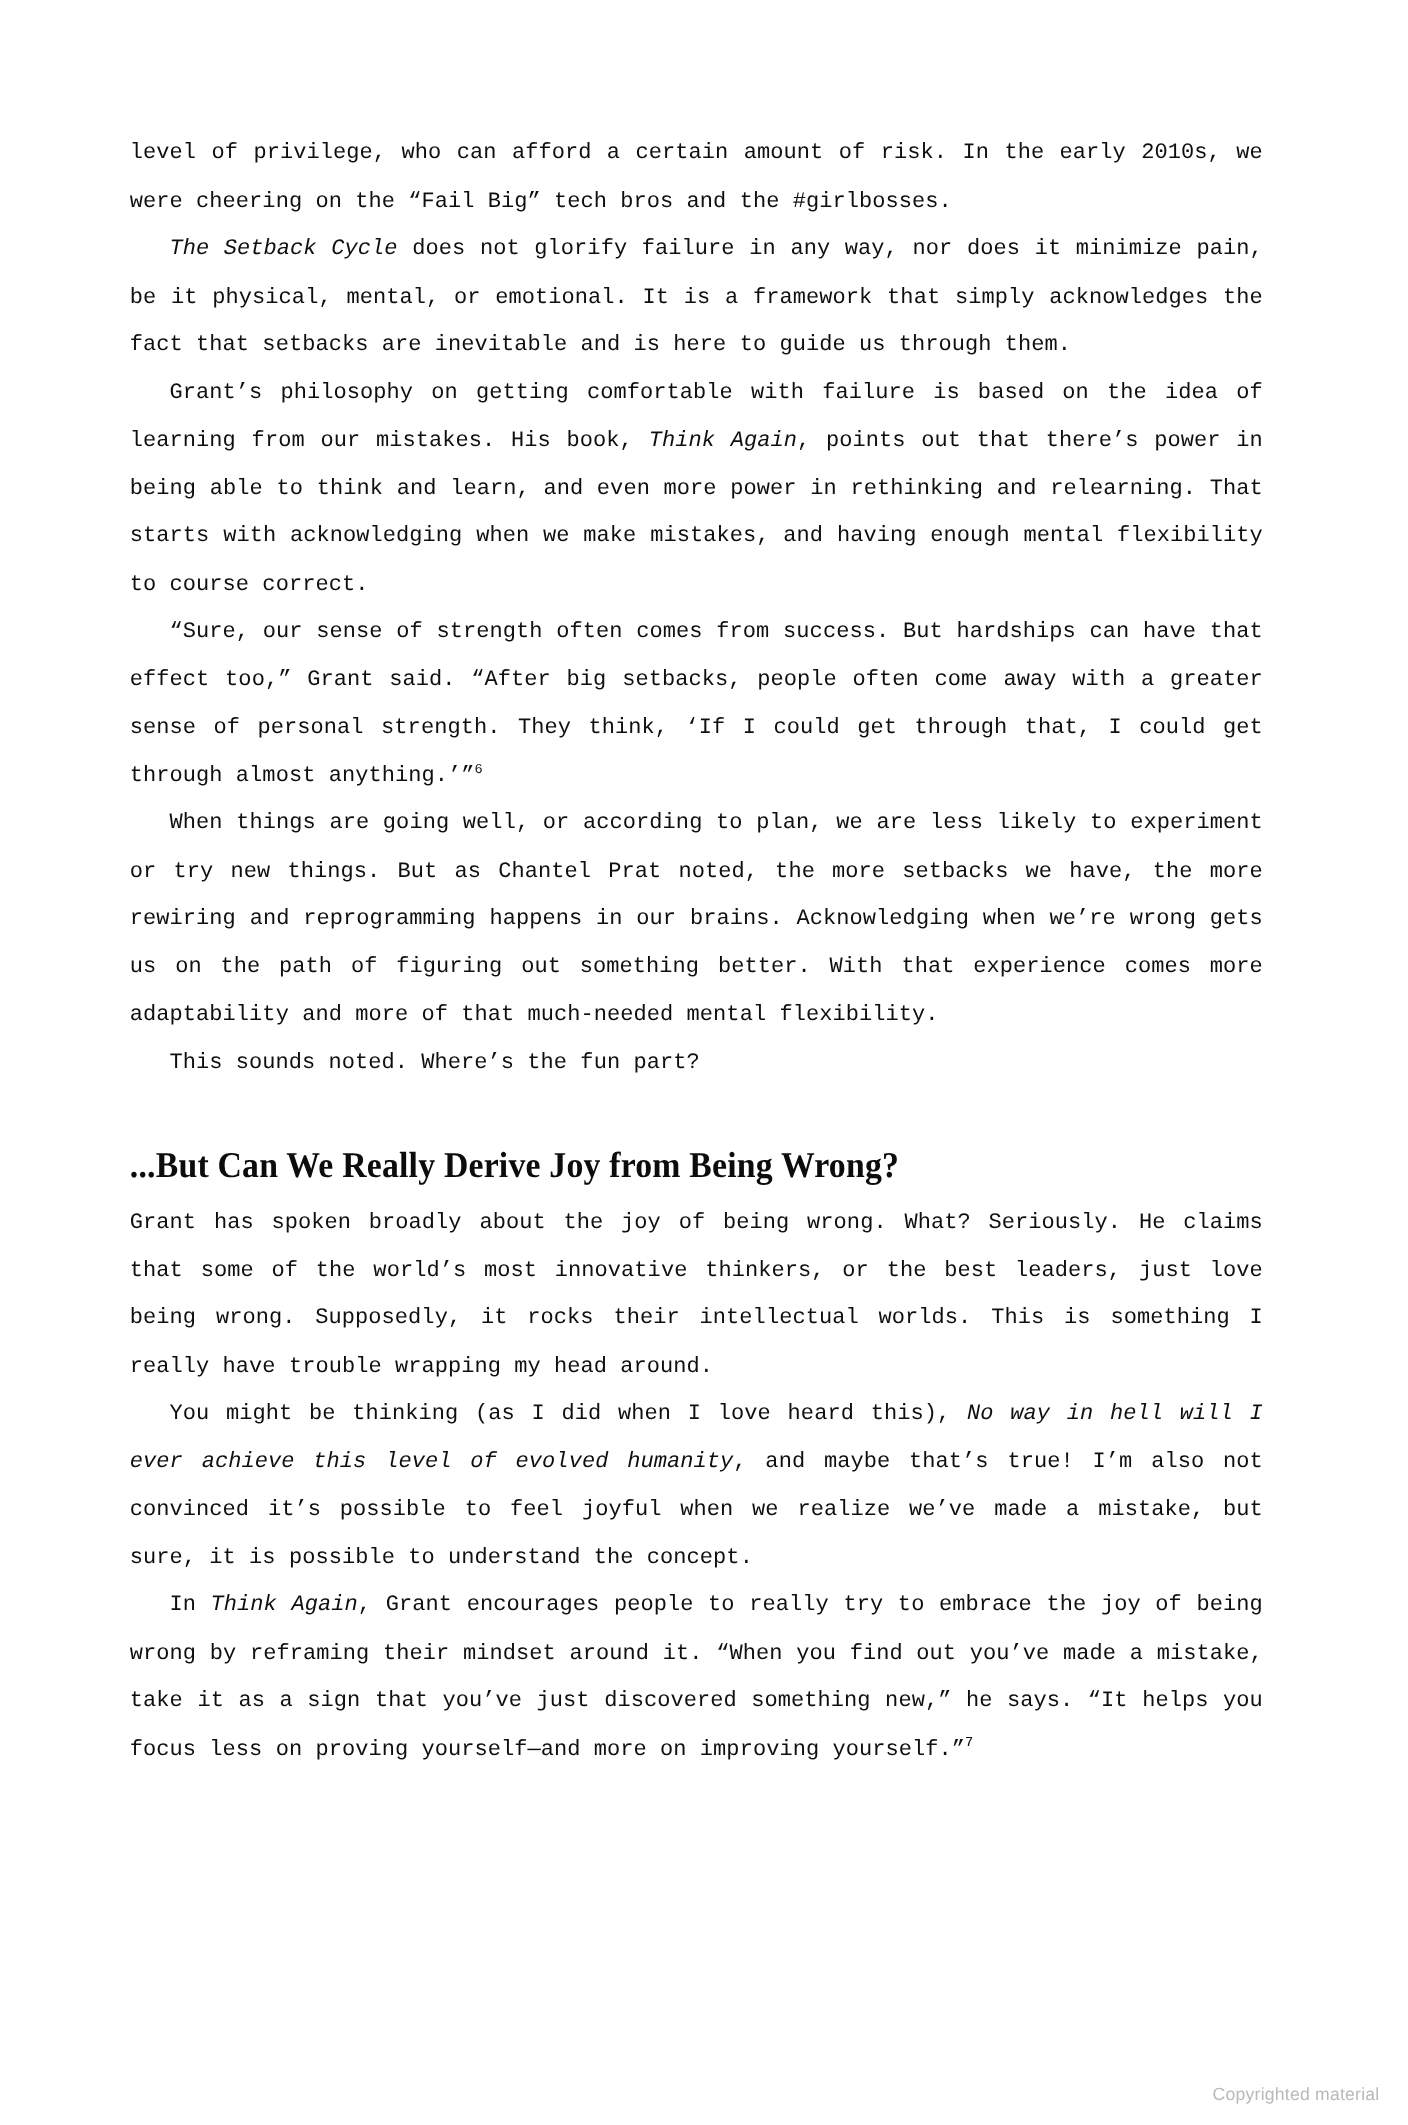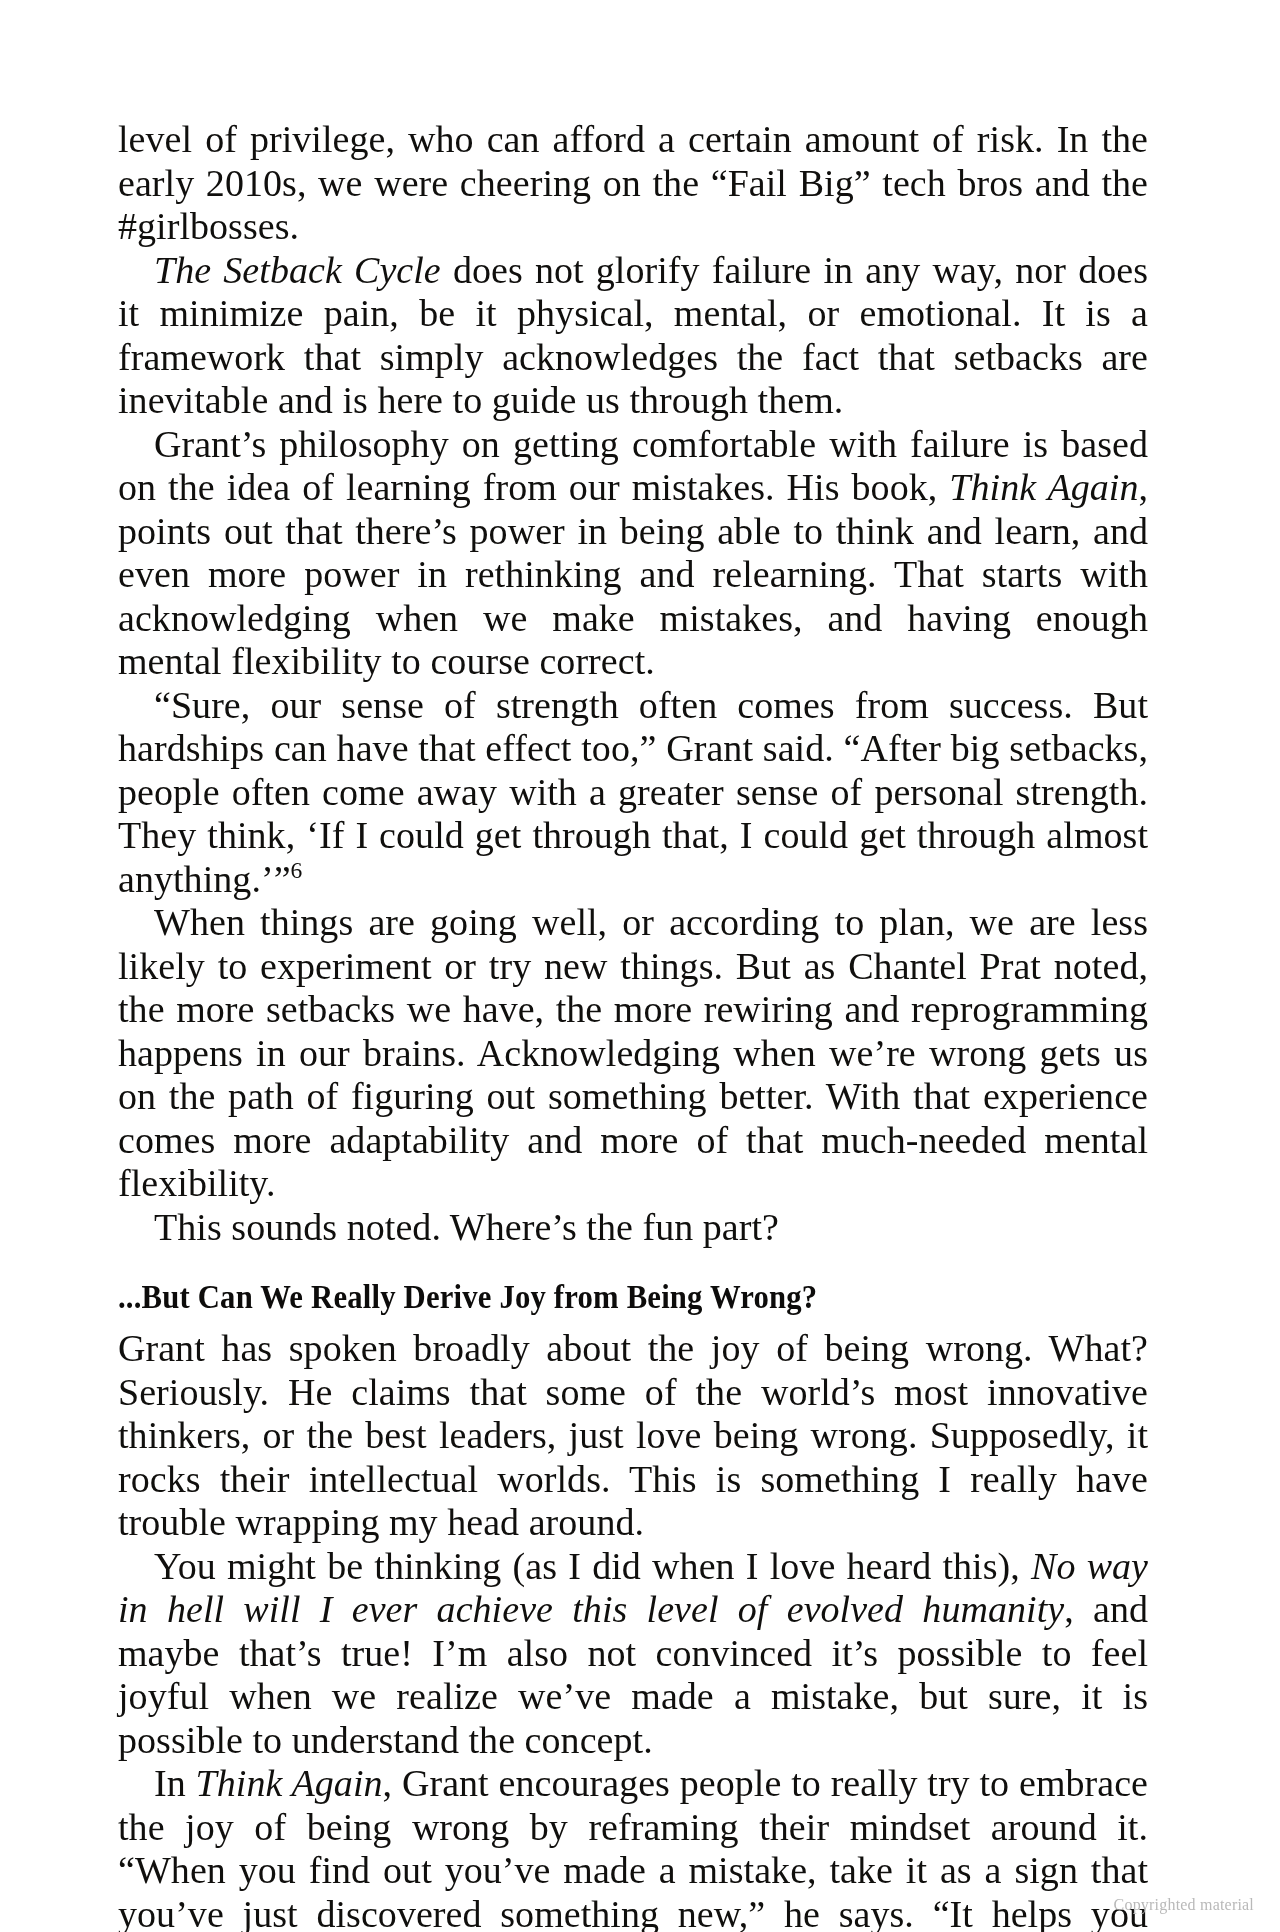--- a/index.html
+++ b/index.html
@@ -15,22 +15,22 @@
     box-sizing: border-box;
     overflow: hidden;
   }
   .content {
     position: absolute;
     left: 118px;
     top: 118px;
     width: 1030px;
   }
   p.body {
-    font-family: Liberation Serif, serif;
-    font-size: 38px;
+    font-family: Liberation Mono, monospace;
+    font-size: 20px;
     line-height: 43.5px;
     color: #100f0d;
     text-align: justify;
     text-justify: inter-word;
     margin: 0;
     padding: 0;
     letter-spacing: 0.05px;
     hyphens: none;
   }
   p.body.indent {
@@ -56,28 +56,28 @@
     color: #0d0c0b;
     margin: 0;
     padding: 0;
     line-height: 40px;
     letter-spacing: 0.2px;
     transform: scaleX(0.93);
     transform-origin: left center;
     white-space: nowrap;
   }
   .heading-block {
-    margin-top: 28px;
+    margin-top: 52px;
     margin-bottom: 10px;
   }
   .watermark {
     position: absolute;
     right: 26px;
     bottom: 18px;
-    font-family: Liberation Serif, serif;
+    font-family: Liberation Sans, sans-serif;
     font-size: 16px;
     color: #b9b9b9;
     letter-spacing: 0.2px;
     user-select: none;
   }
 </style>
 </head>
 <body>
 
 <div class="page">

